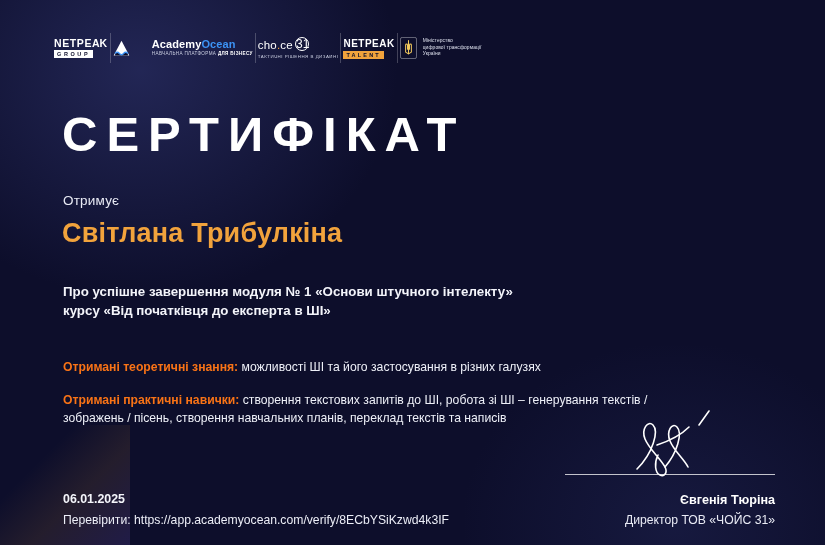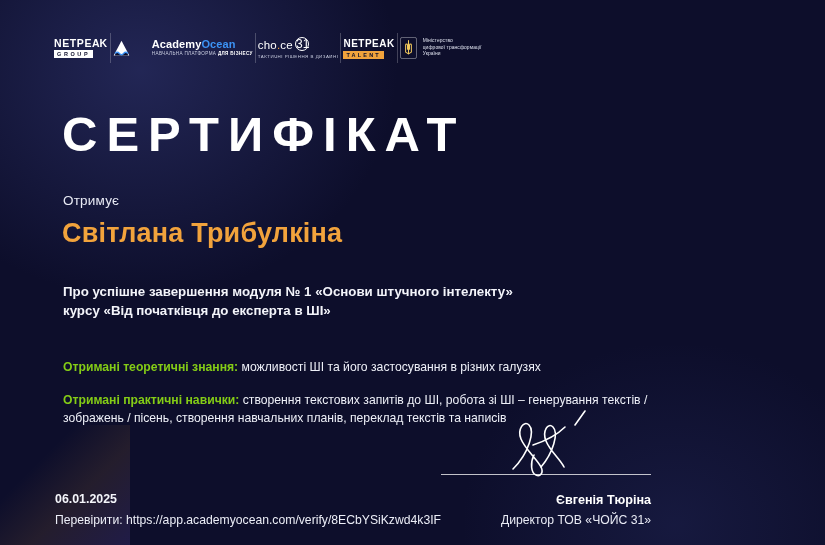--- a/index.html
+++ b/index.html
@@ -189,42 +189,42 @@
     margin: 38px 0 0 63px;
     max-width: 625px;
   }
   .detail-block {
     font-size: 12.2px;
     color: #eef0f8;
     line-height: 18px;
     margin-bottom: 15px;
   }
   .detail-block b {
-    color: #84cc16;
+    color: #f97316;
     font-weight: bold;
   }
 
   .terms {
     margin: 19px 0 0 63px;
     color: #f2a33c;
     font-size: 12.2px;
     font-weight: bold;
     line-height: 19px;
   }
 
   
   .footer {
     position: absolute;
-    left: 13px;
+    left: 0;
     right: 0;
     bottom: 18px;
     display: flex;
     align-items: flex-end;
-    justify-content: flex-start;
-    padding: 0 50px 0 42px;
+    justify-content: space-between;
+    padding: 0 50px 0 63px;
     z-index: 4;
   }
   .footer-left { color: #f4f5fa; }
   .issue-date {
     font-size: 12.4px;
     font-weight: bold;
     margin-bottom: 7px;
   }
   .verify {
     font-size: 12.2px;

